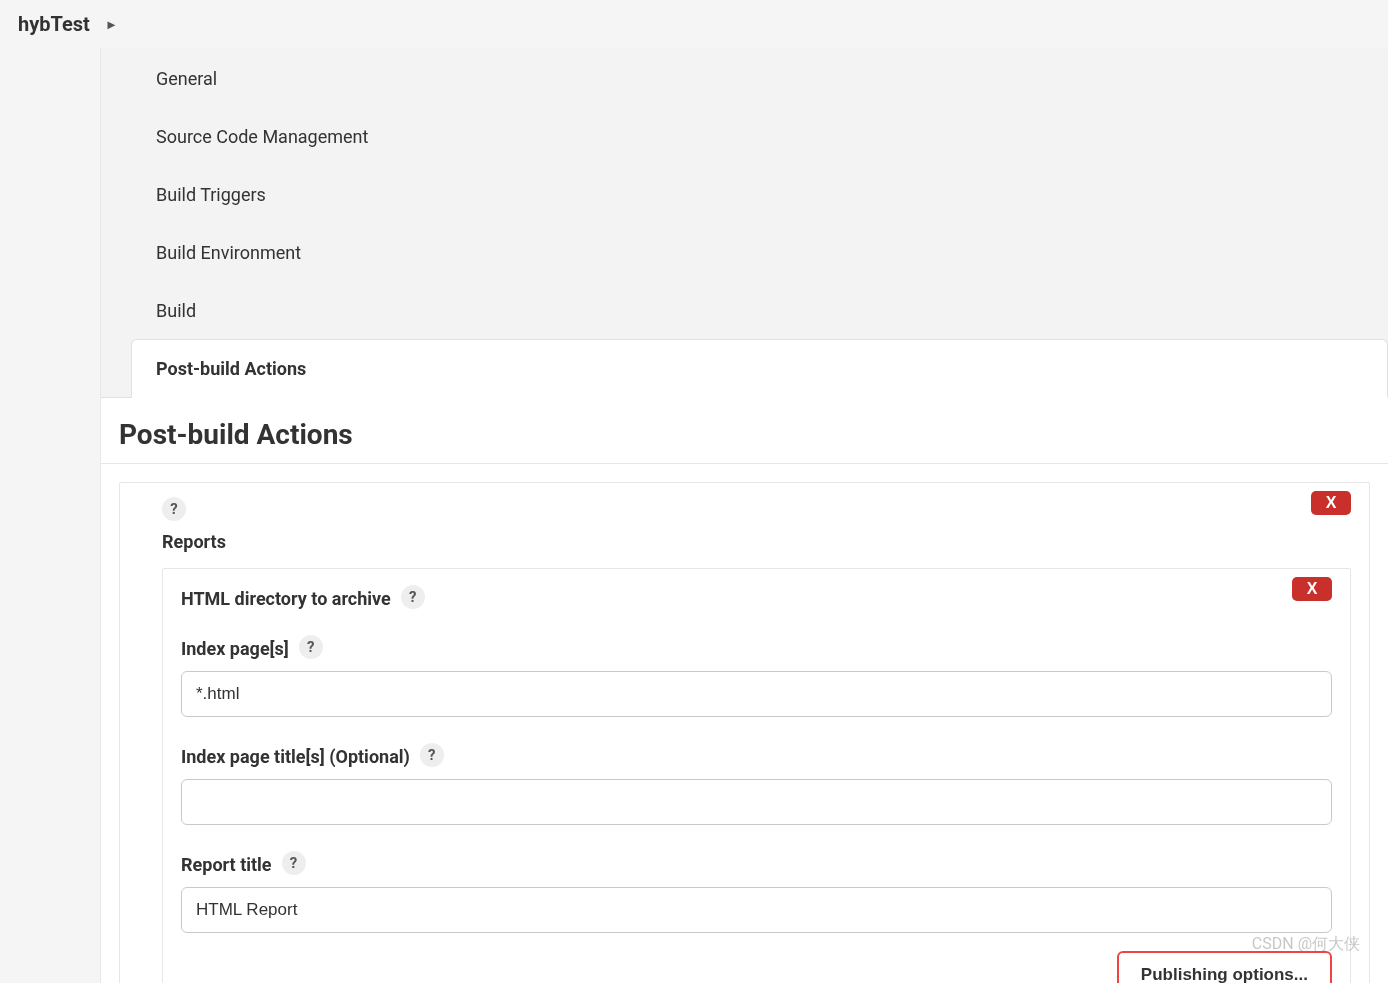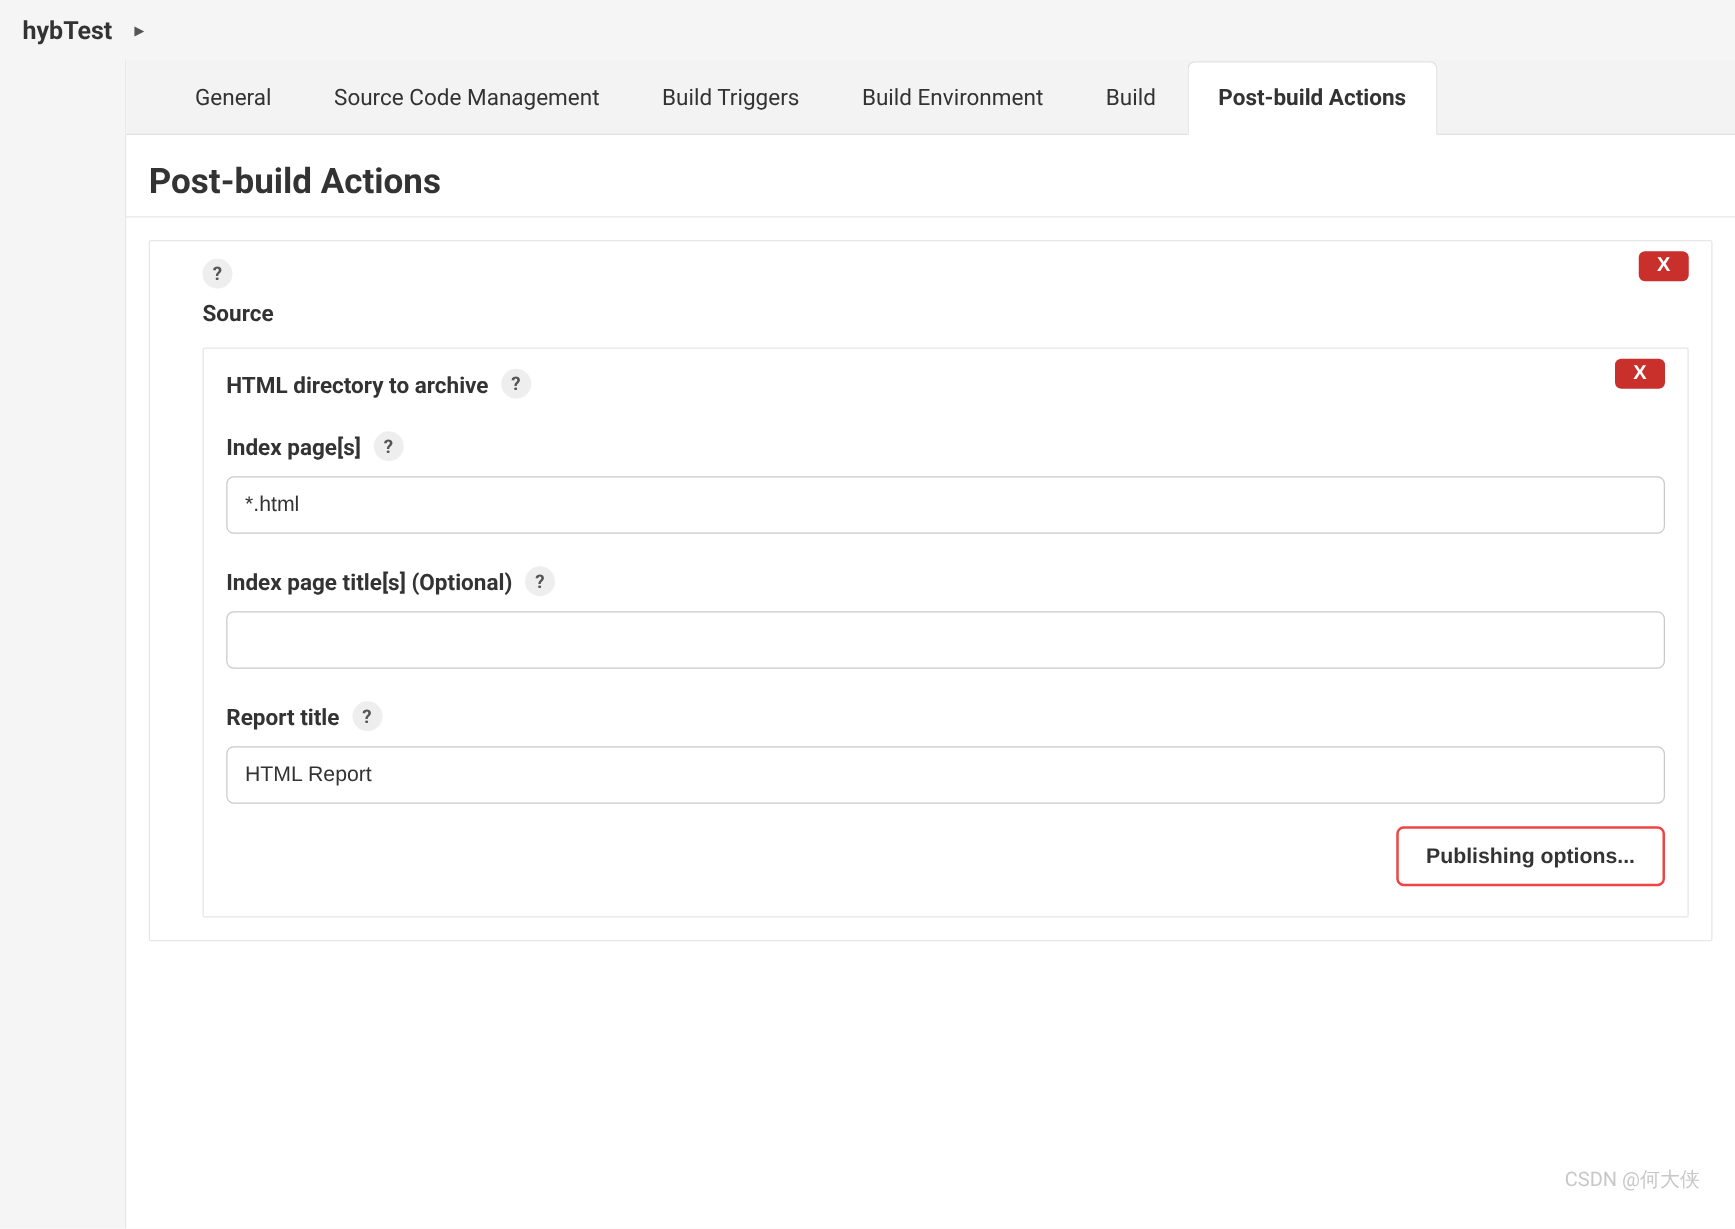--- a/index.html
+++ b/index.html
@@ -29,20 +29,21 @@
       background: #fff;
       min-height: calc(100% - 48px);
       border-left: 1px solid #e8e8e8;
     }
     .tabs {
       display: flex;
       background: #f3f3f3;
       border-bottom: 1px solid #e0e0e0;
       padding-left: 30px;
       gap: 0;
+      flex-direction: column;
     }
     .tab {
       padding: 18px 24px;
       font-size: 18px;
       color: #333;
       cursor: pointer;
       border: 1px solid transparent;
       border-bottom: none;
       position: relative;
       top: 1px;
@@ -197,21 +198,21 @@
     <div class="tab active">Post-build Actions</div>
   </div>
 
   <h2 class="section-title">Post-build Actions</h2>
 
   <div class="block">
     <button class="delete-btn">X</button>
 
     <span class="help-badge indented">?</span>
 
-    <div class="subheading">Source</div>
+    <div class="subheading">Reports</div>
 
     <div class="inner-block">
       <button class="delete-btn">X</button>
 
       <div class="field-row">
         <div class="field-label">
           <span>HTML directory to archive</span>
           <span class="help-badge">?</span>
         </div>
       </div>

